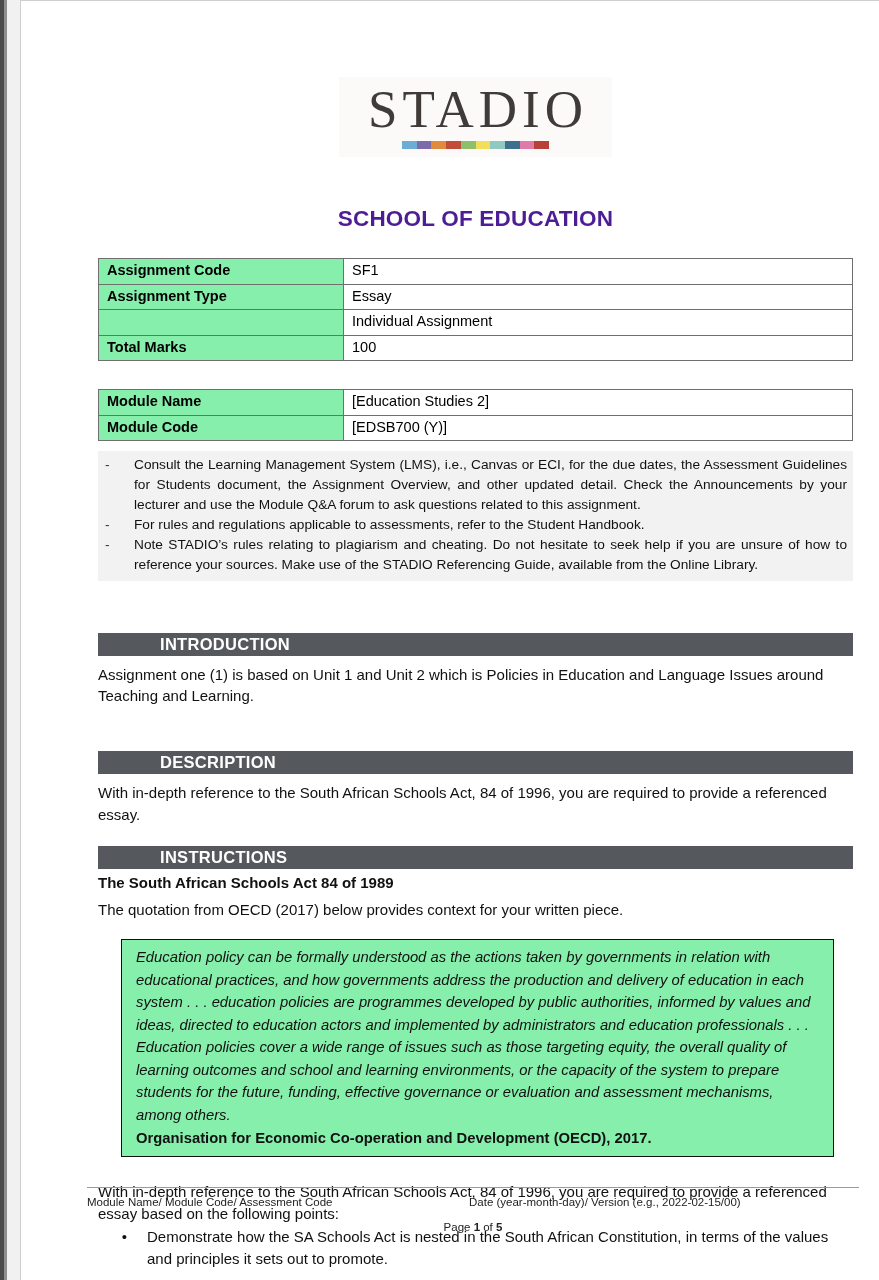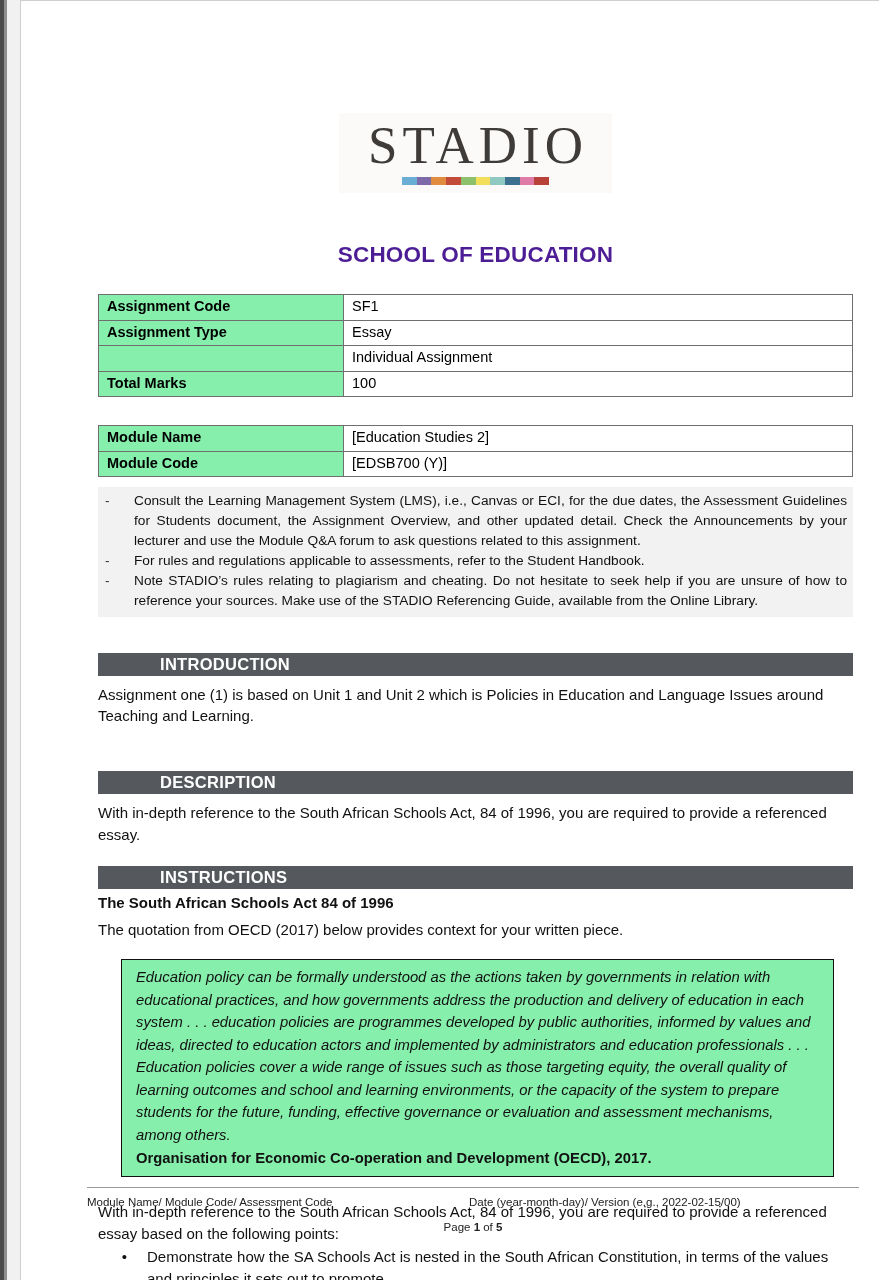--- a/index.html
+++ b/index.html
@@ -58,21 +58,21 @@
   }
   .content {
     position: absolute;
     left: 77px;
     top: 0;
     width: 755px;
   }
 
   
   .logo-block {
-    margin-top: 112px;
+    margin-top: 76px;
     text-align: center;
     height: 92px;
   }
   .logo-wrap {
     display: inline-block;
     padding: 4px 24px 8px 24px;
     background: #fbfaf8;
   }
   .logo-word {
     font-family: "Liberation Serif", serif;
@@ -155,21 +155,21 @@
     width: 755px;
     background: #55595e;
     color: #ffffff;
     font-size: 16.5px;
     font-weight: bold;
     letter-spacing: 0.3px;
     padding: 2px 0 3px 62px;
     height: 23px;
     line-height: 19px;
   }
-  .band.intro { margin-top: 36px; }
+  .band.intro { margin-top: 52px; }
   .band.desc { margin-top: 44px; }
   .band.instr { margin-top: 20px; }
 
   .body-para {
     font-size: 15px;
     line-height: 1.45;
     margin-top: 8px;
     width: 748px;
     color: #111;
   }
@@ -339,21 +339,21 @@
         </div>
       </div>
 
       <div class="band intro">INTRODUCTION</div>
       <div class="body-para">Assignment one (1) is based on Unit 1 and Unit 2 which is Policies in Education and Language Issues around Teaching and Learning.</div>
 
       <div class="band desc">DESCRIPTION</div>
       <div class="body-para">With in-depth reference to the South African Schools Act, 84 of 1996, you are required to provide a referenced essay.</div>
 
       <div class="band instr">INSTRUCTIONS</div>
-      <div class="body-bold">The South African Schools Act 84 of 1996</div>
+      <div class="body-bold">The South African Schools Act 84 of 1989</div>
       <div class="body-para">The quotation from OECD (2017) below provides context for your written piece.</div>
 
       <div class="quotebox">
         <div class="quote-text">Education policy can be formally understood as the actions taken by governments in relation with educational practices, and how governments address the production and delivery of education in each system . . . education policies are programmes developed by public authorities, informed by values and ideas, directed to education actors and implemented by administrators and education professionals . . . Education policies cover a wide range of issues such as those targeting equity, the overall quality of learning outcomes and school and learning environments, or the capacity of the system to prepare students for the future, funding, effective governance or evaluation and assessment mechanisms, among others.</div>
         <div class="quote-src">Organisation for Economic Co-operation and Development (OECD), 2017.</div>
       </div>
 
       <div class="closing">With in-depth reference to the South African Schools Act, 84 of 1996, you are required to provide a referenced essay based on the following points:</div>
 
       <div class="bullets">

